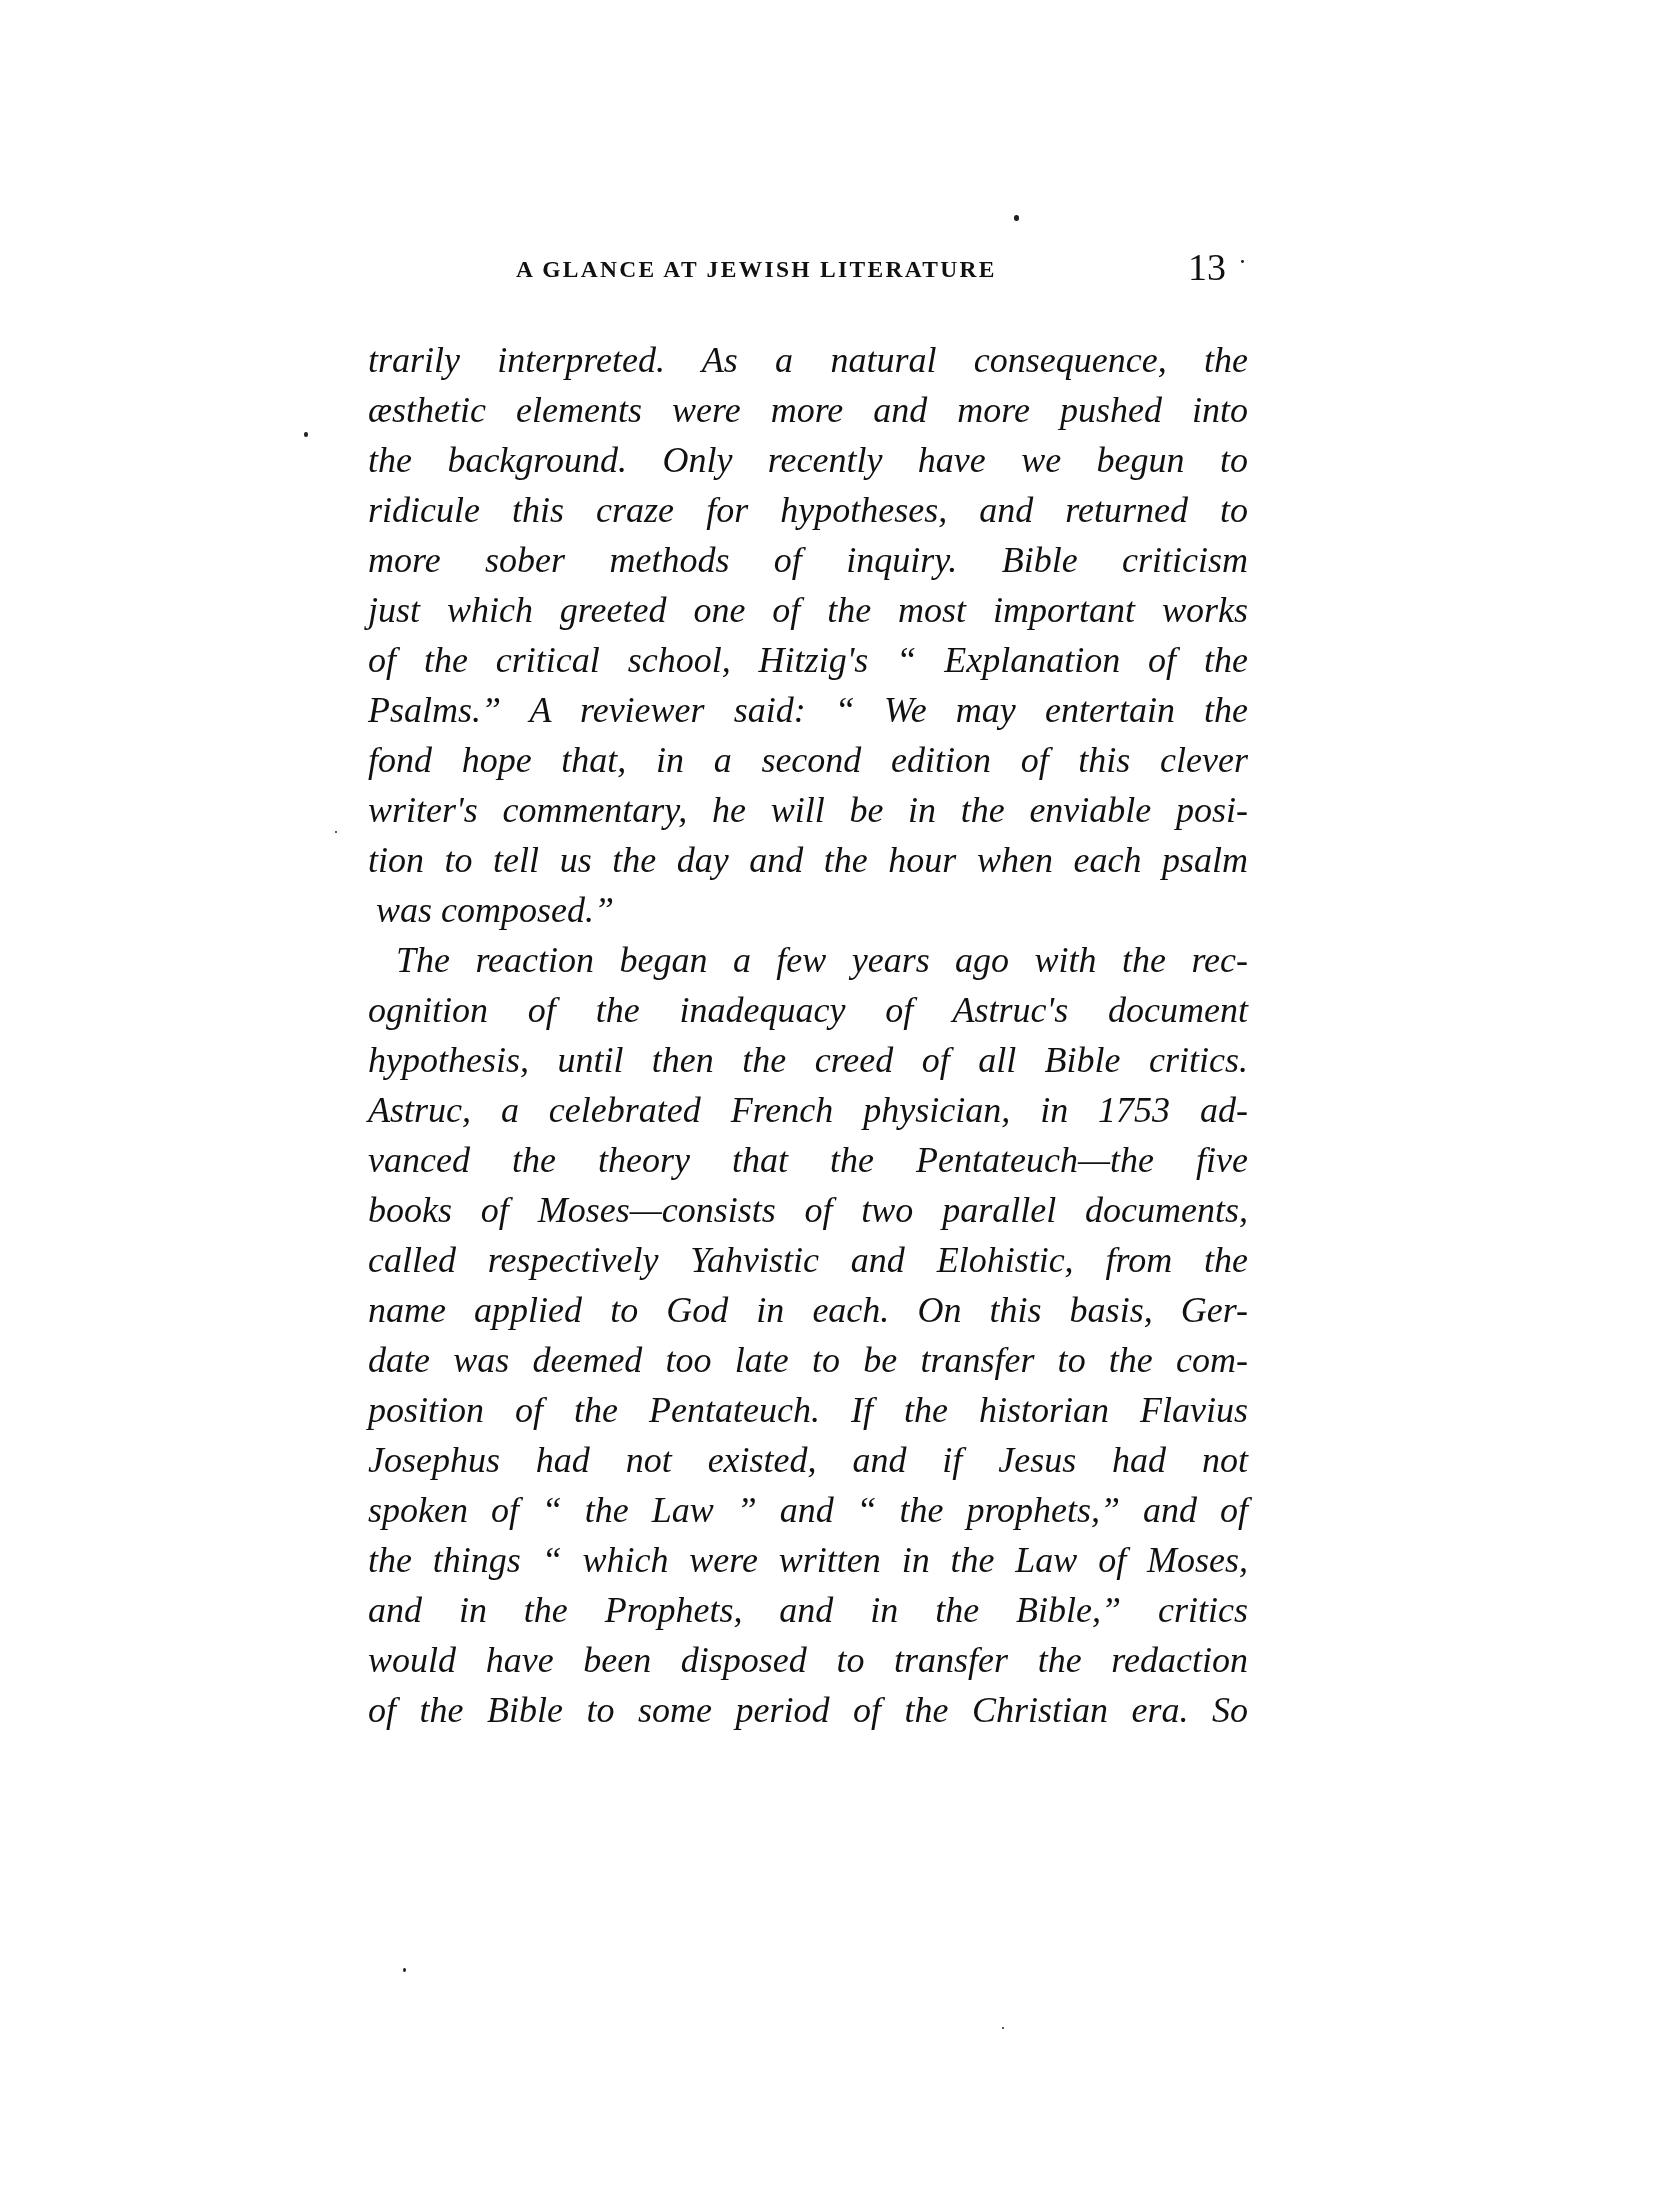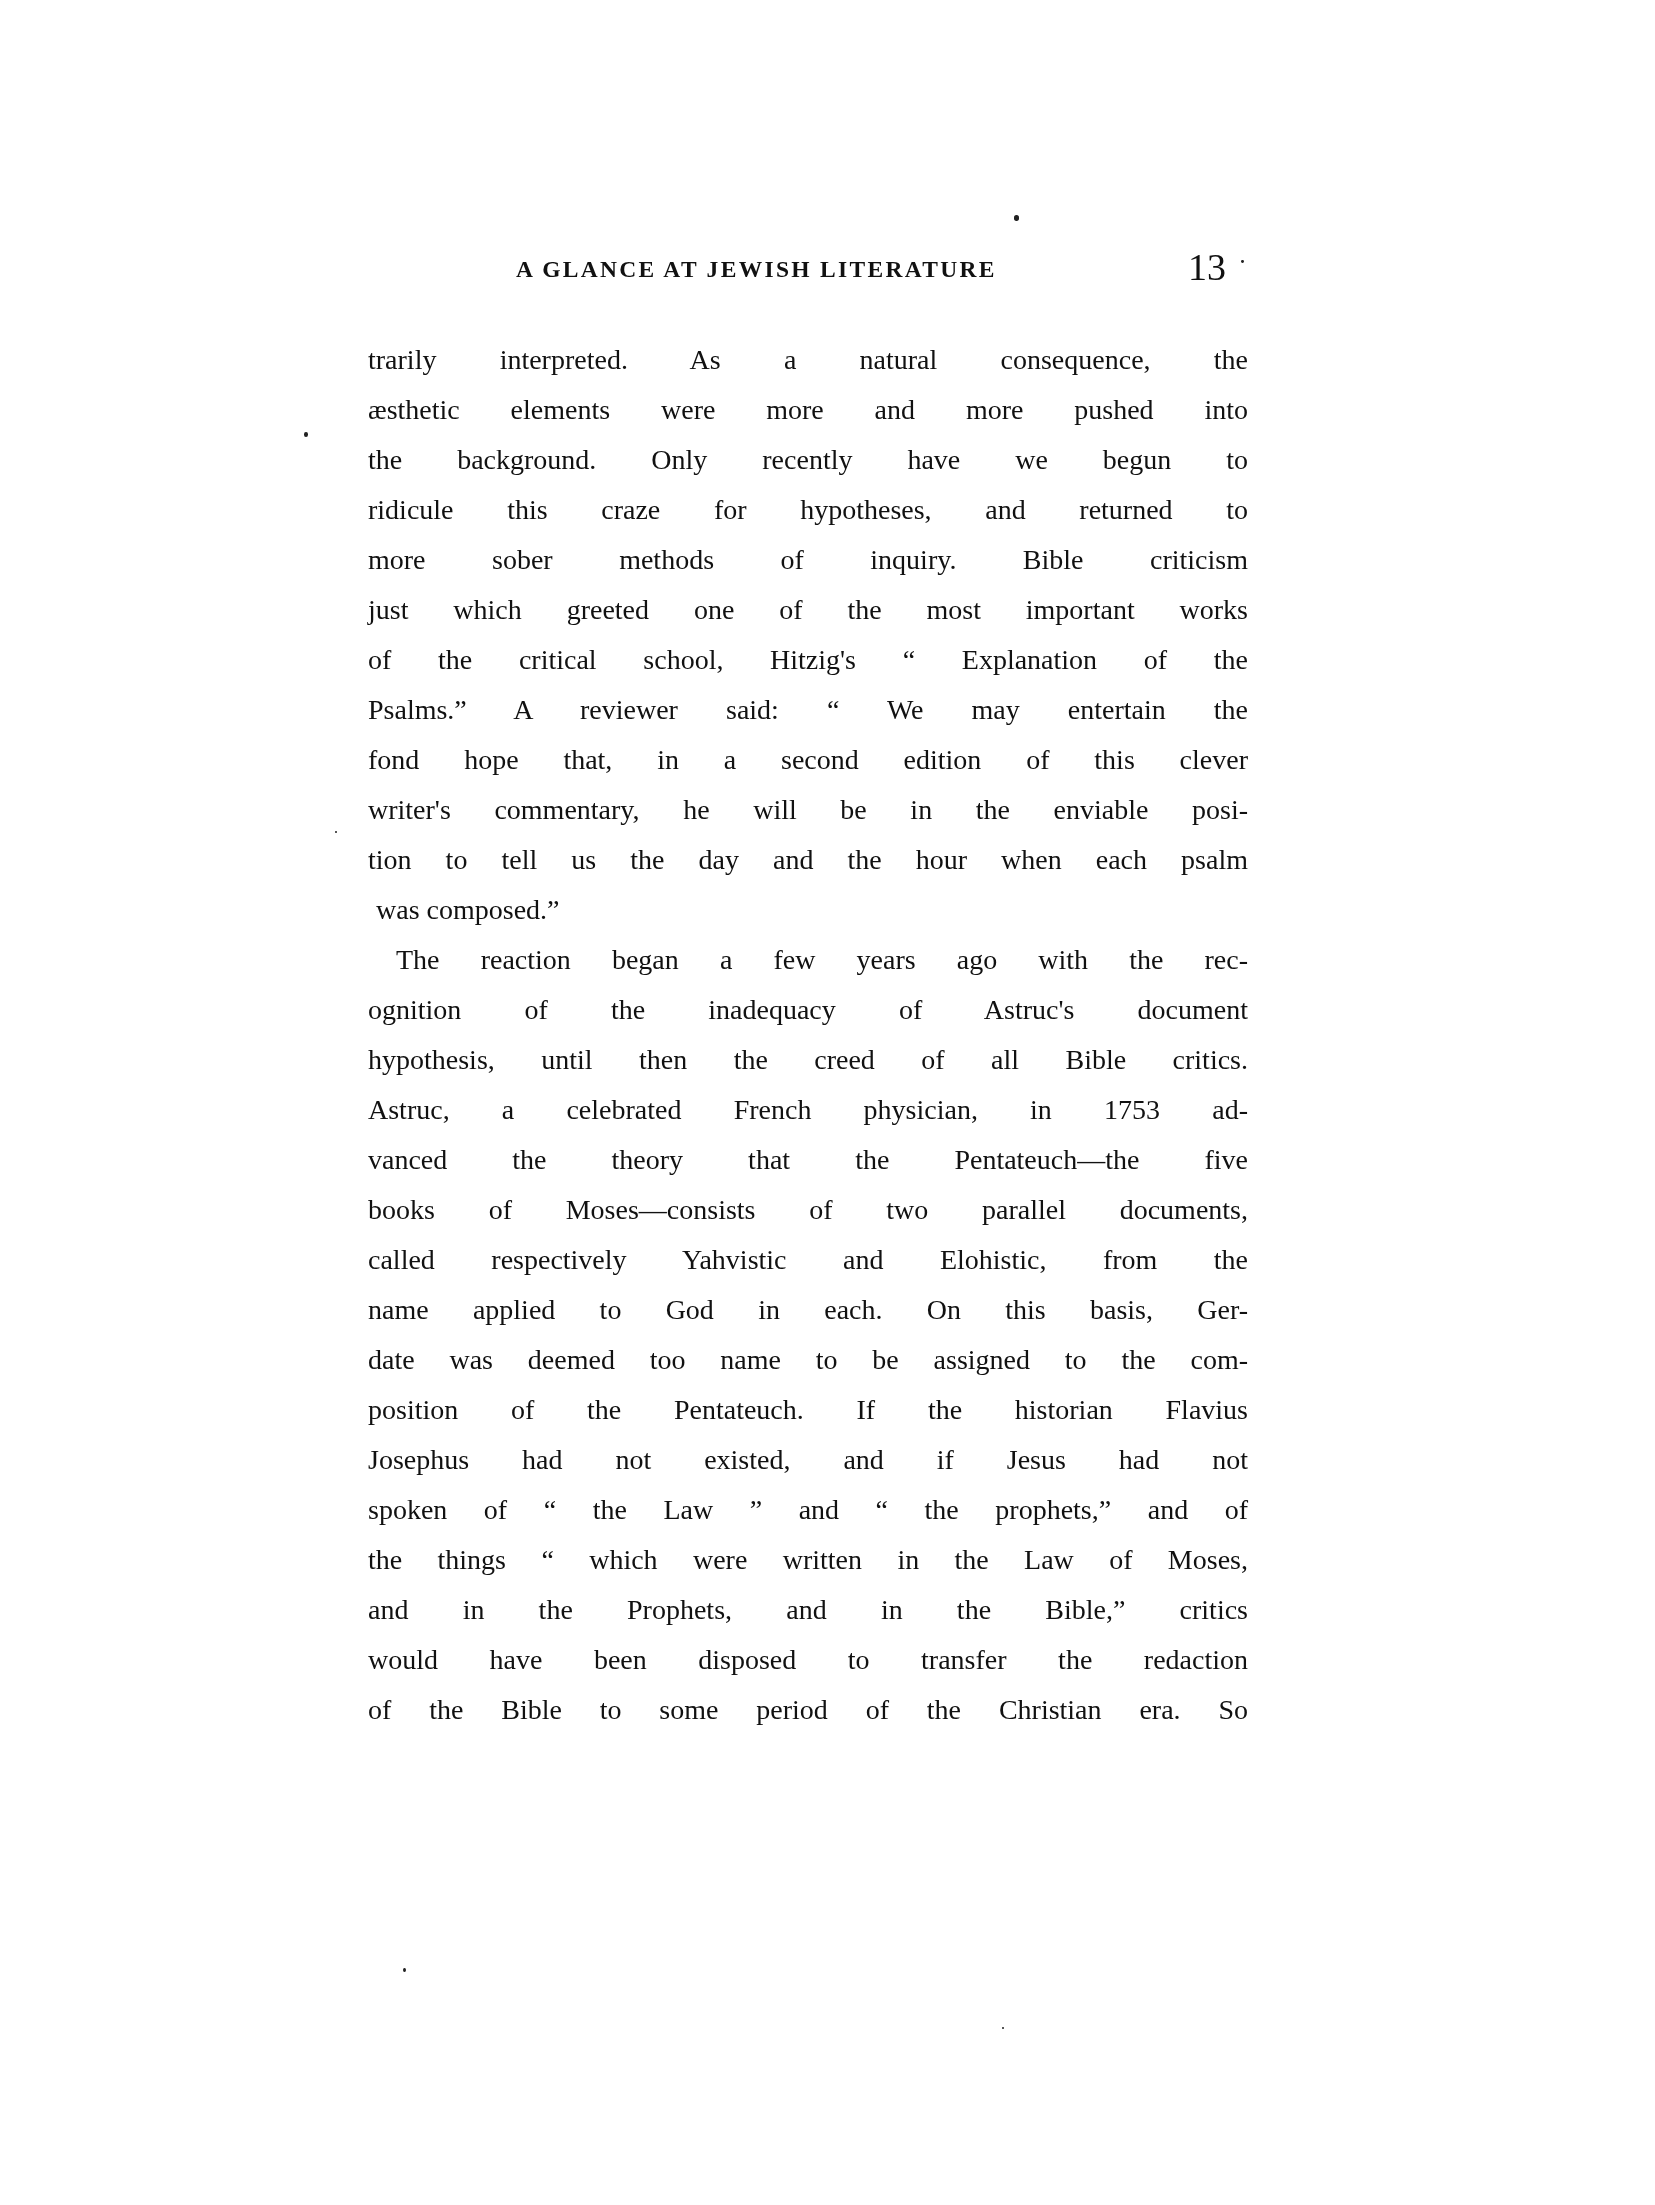--- a/index.html
+++ b/index.html
@@ -48,24 +48,25 @@
     .text-block {
       position: absolute;
       left: 368px;
       top: 335px;
       width: 880px;
     }
     .line {
       display: block;
       height: 50px;
       line-height: 50px;
-      font-size: 28px;
+      font-size: 36px;
       white-space: nowrap;
       text-align: justify;
       text-align-last: justify;
+      font-style: italic;
     }
     .line.last {
       text-align: left;
       text-align-last: left;
       margin-left: 8px;
     }
     .line.indent {
       padding-left: 28px;
     }
   </style>
@@ -101,21 +102,21 @@
   </div>
   <div>
     <span class="line indent">The reaction began a few years ago with the rec-</span>
     <span class="line">ognition of the inadequacy of Astruc's document</span>
     <span class="line">hypothesis, until then the creed of all Bible critics.</span>
     <span class="line">Astruc, a celebrated French physician, in 1753 ad-</span>
     <span class="line">vanced the theory that the Pentateuch—the five</span>
     <span class="line">books of Moses—consists of two parallel documents,</span>
     <span class="line">called respectively Yahvistic and Elohistic, from the</span>
     <span class="line">name applied to God in each.  On this basis, Ger-</span>
-    <span class="line">date was deemed too name to be assigned to the com-</span>
+    <span class="line">date was deemed too late to be transfer to the com-</span>
     <span class="line">position of the Pentateuch.  If the historian Flavius</span>
     <span class="line">Josephus had not existed, and if Jesus had not</span>
     <span class="line">spoken of “ the Law ” and “ the prophets,” and of</span>
     <span class="line">the things “ which were written in the Law of Moses,</span>
     <span class="line">and in the Prophets, and in the Bible,” critics</span>
     <span class="line">would have been disposed to transfer the redaction</span>
     <span class="line">of the Bible to some period of the Christian era.  So</span>
   </div>
 </div>
 

